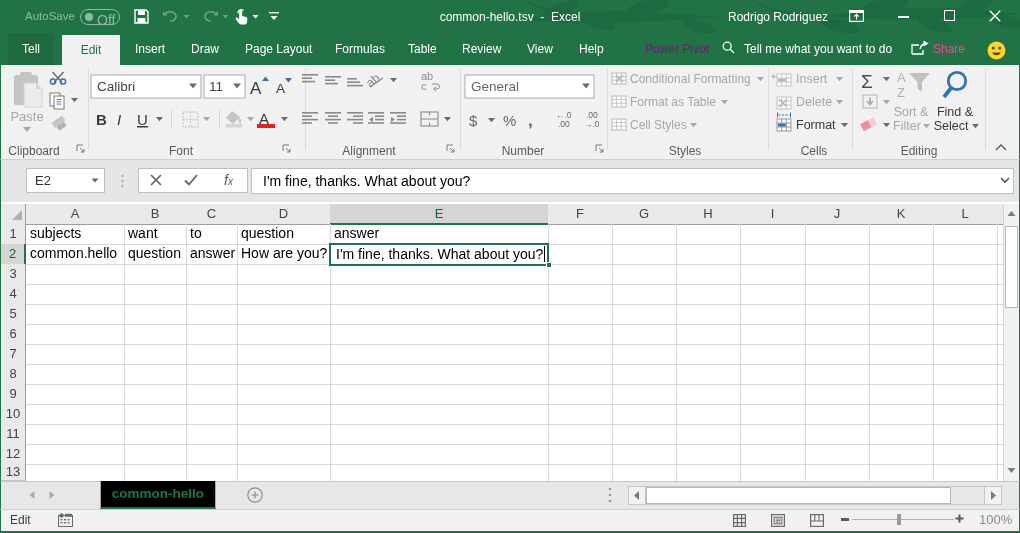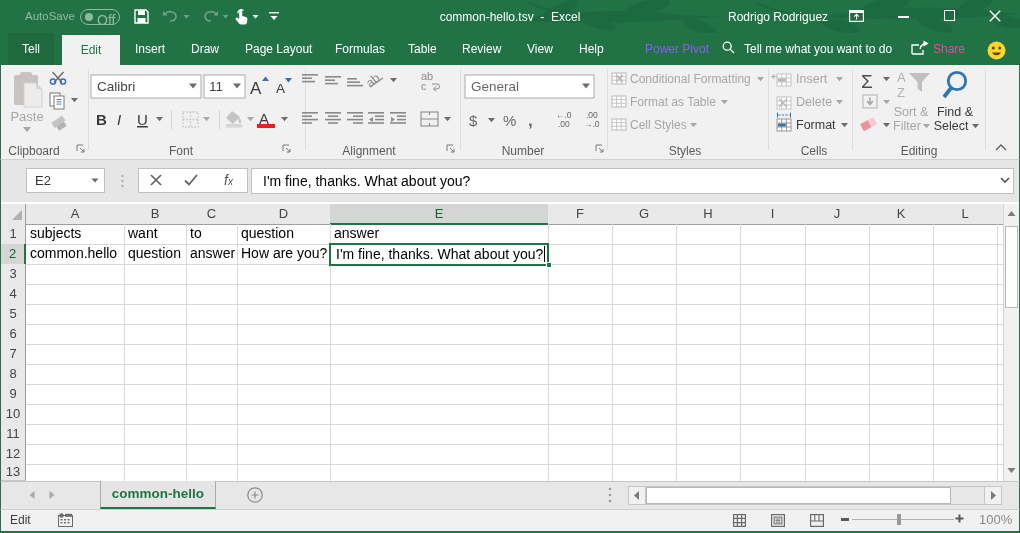--- a/index.html
+++ b/index.html
@@ -94,21 +94,21 @@
 <div class="abs" style="left:8px;top:33px;width:46px;height:32px;background:#1e6a3e;color:#fff;font-size:12px;text-align:center;line-height:32px;">Tell</div>
 <div class="abs" style="left:62px;top:35px;width:58px;height:31px;background:#f1f1f1;color:#217346;text-align:center;line-height:30px;font-size:12px;">Edit</div>
 <div class="abs" style="left:135px;top:33px;height:32px;line-height:32px;color:#fff;font-size:12px;">Insert</div>
 <div class="abs" style="left:191px;top:33px;height:32px;line-height:32px;color:#fff;font-size:12px;">Draw</div>
 <div class="abs" style="left:245px;top:33px;height:32px;line-height:32px;color:#fff;font-size:12px;">Page Layout</div>
 <div class="abs" style="left:335px;top:33px;height:32px;line-height:32px;color:#fff;font-size:12px;">Formulas</div>
 <div class="abs" style="left:408px;top:33px;height:32px;line-height:32px;color:#fff;font-size:12px;">Table</div>
 <div class="abs" style="left:462px;top:33px;height:32px;line-height:32px;color:#fff;font-size:12px;text-align:right;">Review</div>
 <div class="abs" style="left:527px;top:33px;height:32px;line-height:32px;color:#fff;font-size:12px;">View</div>
 <div class="abs" style="left:579px;top:33px;height:32px;line-height:32px;color:#fff;font-size:12px;">Help</div>
-<div class="abs" style="left:645px;top:33px;height:32px;line-height:32px;color:#8b5cf6;font-size:12px;">Power Pivot</div>
+<div class="abs" style="left:645px;top:33px;height:32px;line-height:32px;color:#701a75;font-size:12px;">Power Pivot</div>
 <div class="abs" style="left:722px;top:41px;width:13px;height:13px;">
     <svg width="13" height="13" viewBox="0 0 13 13">
       <circle cx="5.2" cy="5.2" r="4" fill="none" stroke="#fff" stroke-width="1.3"></circle>
       <path d="M8.2 8.2 L12 12" stroke="#fff" stroke-width="1.3"></path>
     </svg>
   </div>
 <div class="abs" style="left:744px;top:33px;height:32px;line-height:32px;color:#fff;font-size:12px;">Tell me what you want to do</div>
 <div class="abs" style="left:911px;top:40px;width:18px;height:15px;">
     <svg width="18" height="15" viewBox="0 0 18 15">
       <path d="M1 14 v-9 h7" fill="none" stroke="#fff" stroke-width="1.3"></path>
@@ -453,21 +453,21 @@
 <div class="abs" style="left:28px;top:490px;width:8px;height:10px;">
     <svg width="8" height="10" viewBox="0 0 8 10">
       <path d="M6.5 1 L1.5 5 L6.5 9z" fill="#a9a9a9"></path>
     </svg>
   </div>
 <div class="abs" style="left:48px;top:490px;width:8px;height:10px;">
     <svg width="8" height="10" viewBox="0 0 8 10">
       <path d="M1.5 1 L6.5 5 L1.5 9z" fill="#a9a9a9"></path>
     </svg>
   </div>
-<div class="abs" style="left:100px;top:481px;width:116px;height:28px;background:#e5e5e5;border-left:1px solid #ababab;border-right:1px solid #ababab;border-bottom:2px solid #217346;color:#217346;font-weight:bold;font-size:13.5px;text-align:center;line-height:26px;">common-hello</div>
+<div class="abs" style="left:100px;top:481px;width:116px;height:28px;background:#000000;border-left:1px solid #ababab;border-right:1px solid #ababab;border-bottom:2px solid #217346;color:#217346;font-weight:bold;font-size:13.5px;text-align:center;line-height:26px;">common-hello</div>
 <div class="abs" style="left:247px;top:487px;width:16px;height:16px;">
     <svg width="16" height="16" viewBox="0 0 16 16">
       <circle cx="8" cy="8" r="7.2" fill="none" stroke="#8a8a8a" stroke-width="1.2"></circle>
       <path d="M8 4.5 v7 M4.5 8 h7" stroke="#8a8a8a" stroke-width="1.2"></path>
     </svg>
   </div>
 <div class="abs" style="left:608px;top:487px;width:4px;height:16px;">
     <svg width="4" height="16" viewBox="0 0 4 16">
       <g fill="#9a9a9a">
         <circle cx="2" cy="2" r="1.3"></circle>

